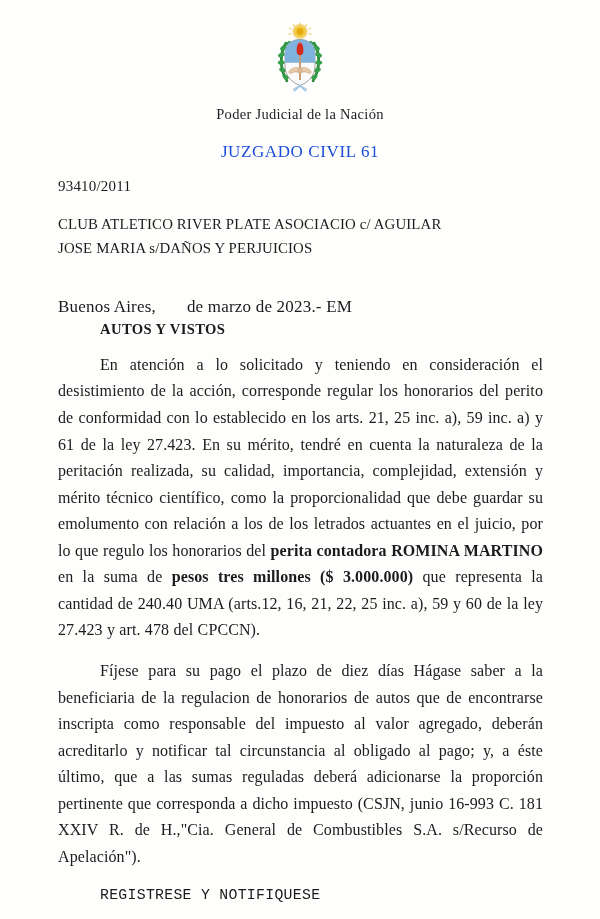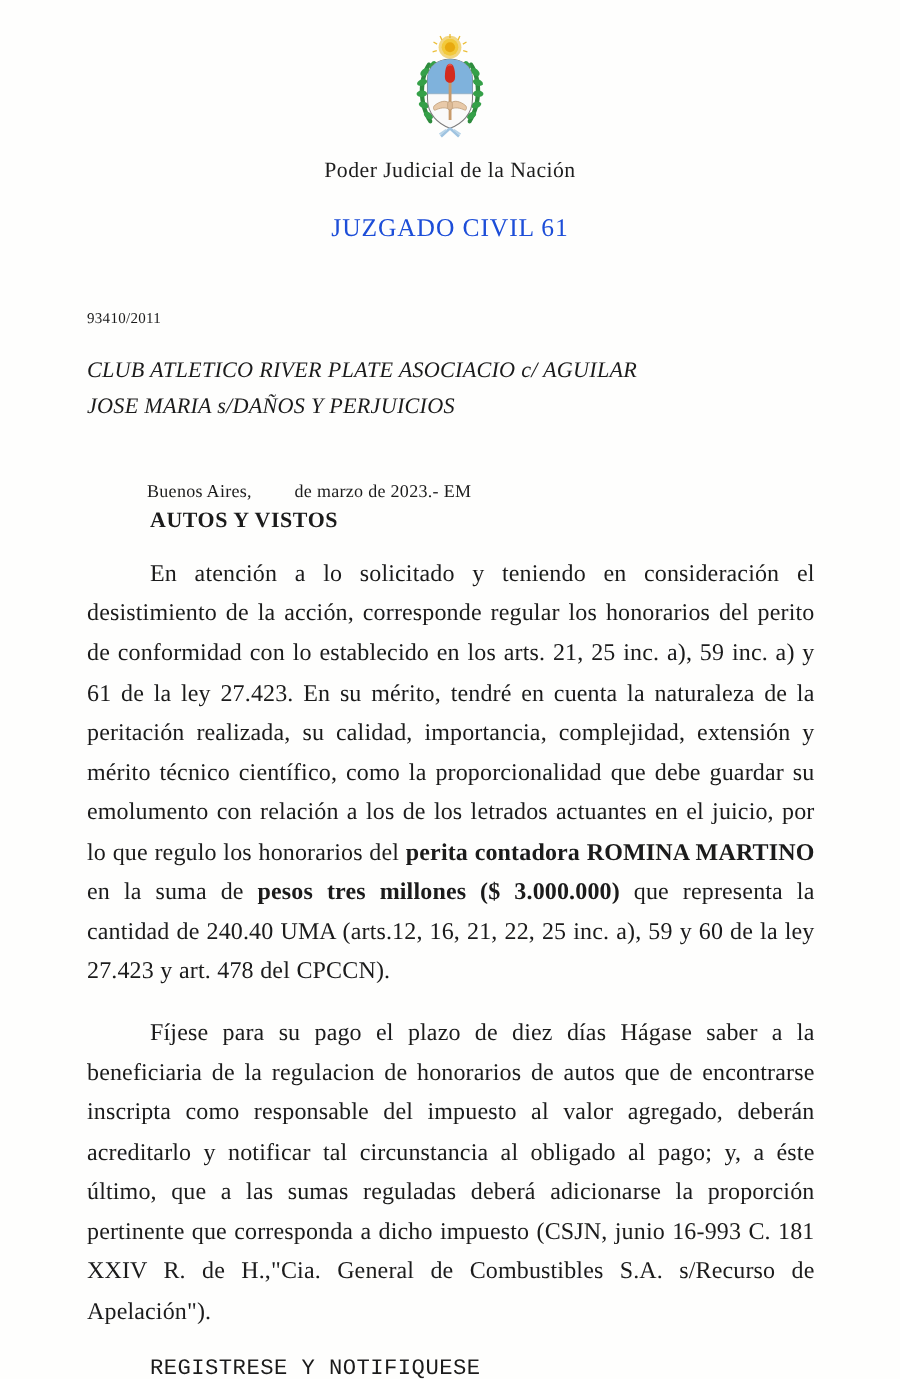--- a/index.html
+++ b/index.html
@@ -54,38 +54,37 @@
     color: #1d4ed8;
   }
 
   
   .body-block {
     margin-left: 58px;
     margin-right: 57px;
   }
 
   .case-number {
-    font-size: 10px;
-    margin-top: 45px;
+    font-size: 15px;
+    margin-top: 16px;
     letter-spacing: 0.2px;
   }
 
   .caption {
     font-size: 14.8px;
     margin-top: 18px;
     line-height: 1.62;
     letter-spacing: 0.15px;
   }
-  .caption div { white-space: nowrap; font-style: italic; }
+  .caption div { white-space: nowrap; }
 
   .place-date {
-    font-size: 12px;
+    font-size: 17px;
     margin-top: 36px;
     letter-spacing: 0.2px;
-    margin-left: 40px;
   }
   .date-gap { display: inline-block; width: 22px; }
 
   .autos-heading {
     font-size: 14.6px;
     font-weight: bold;
     margin-top: 4px;
     padding-left: 42px;
     letter-spacing: 0.4px;
   }

